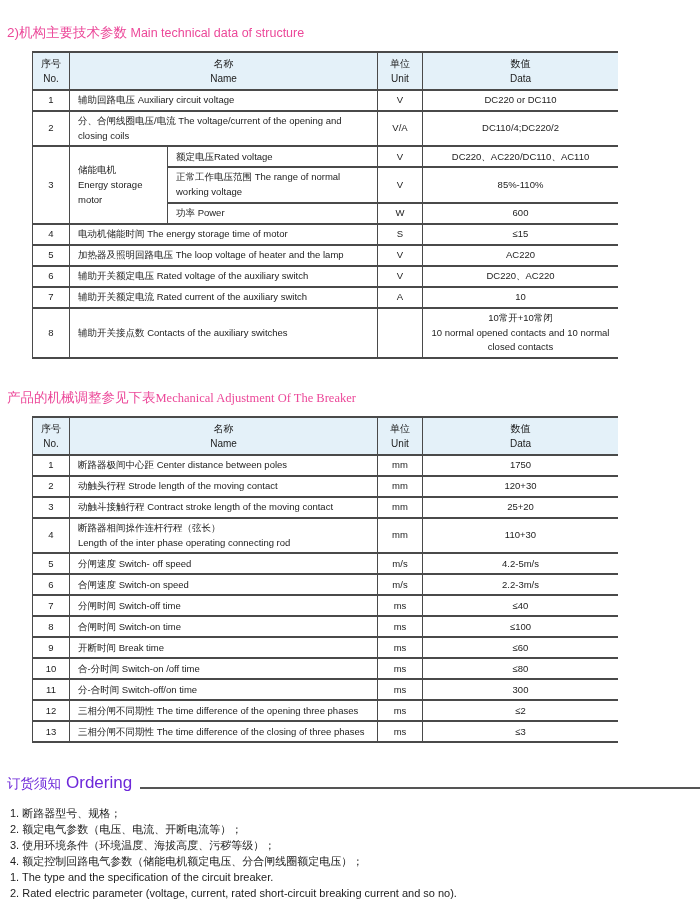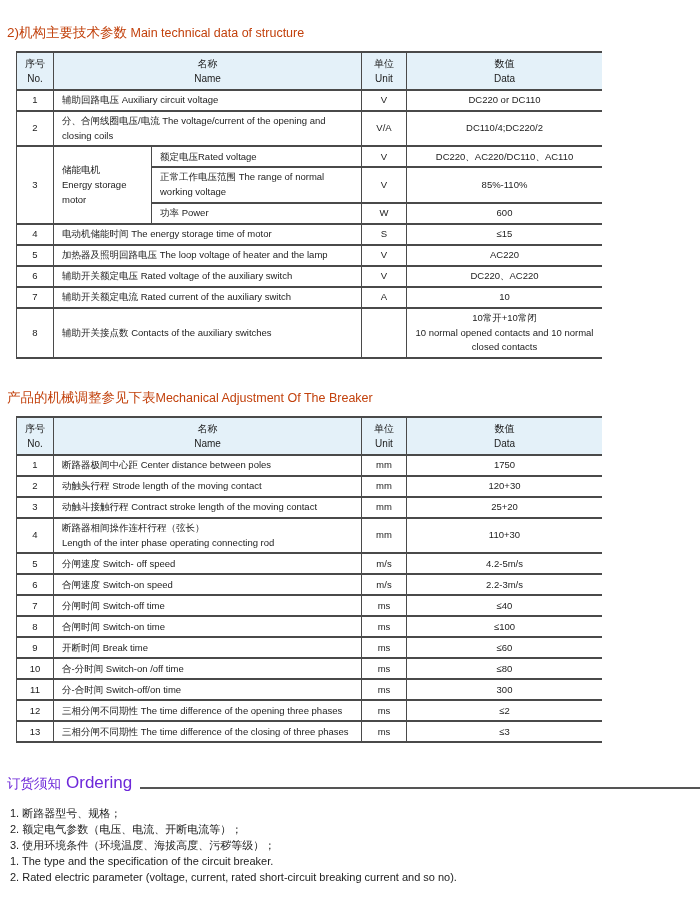--- a/index.html
+++ b/index.html
@@ -6,28 +6,28 @@
   html,body { background:#ffffff; }
   body {
     width:700px; height:914px; overflow:hidden;
     font-family:"Liberation Sans","DejaVu Sans",sans-serif;
     color:#1c1c1c;
   }
   .page { width:700px; height:914px; position:relative; background:#fff; }
 
   .section-title {
     margin:24px 4px 9px 7px;
-    font-size:13px; color:#c2410c; letter-spacing:0;
+    font-size:13px; color:#ec4899; letter-spacing:0;
   }
   .section-title .zh { font-size:13.5px; }
   .section-title .en { font-size:12.5px; }
 
   table.data-table {
     border-collapse:collapse;
-    margin-left:16px;
+    margin-left:32px;
     width:586px;
     table-layout:fixed;
   }
   .data-table th, .data-table td {
     border:1px solid #4a4a4a;
     border-top-width:2px; border-bottom-width:2px;
     white-space:pre-line;
     vertical-align:middle;
   }
   .data-table th:last-child, .data-table td.c-data { border-right:none; }
@@ -157,21 +157,21 @@
         <tr>
           <td class="c-no">8</td>
           <td class="c-name" colspan="2">辅助开关接点数 Contacts of the auxiliary switches</td>
           <td class="c-unit"></td>
           <td class="c-data">10常开+10常闭
 10 normal opened contacts and 10 normal closed contacts</td>
         </tr>
       </tbody>
   </table>
 
-  <div class="section-title" style="margin-top:30px;">
+  <div class="section-title" style="margin-top:30px;font-family:Liberation Serif, serif;">
     <span class="zh">产品的机械调整参见下表</span><span class="en">Mechanical Adjustment Of The Breaker</span>
   </div>
 
   <table class="data-table" id="table2">
     <colgroup>
         <col style="width:37px">
         <col style="width:98px">
         <col style="width:210px">
         <col style="width:45px">
         <col>
@@ -274,17 +274,18 @@
   <div class="ordering-head">
     <span class="zh">订货须知</span>
     <span class="en">Ordering</span>
     <span class="ordering-rule"></span>
   </div>
 
   <div class="ordering-list" id="ordering-list">
       <div class="ordering-item">1. 断路器型号、规格；</div>
       <div class="ordering-item">2. 额定电气参数（电压、电流、开断电流等）；</div>
       <div class="ordering-item">3. 使用环境条件（环境温度、海拔高度、污秽等级）；</div>
+      <div class="ordering-item">4. 额定控制回路电气参数（储能电机额定电压、分合闸线圈额定电压）；</div>
       <div class="ordering-item">1. The type and the specification of the circuit breaker.</div>
       <div class="ordering-item">2. Rated electric parameter (voltage, current, rated short-circuit breaking current and so no).</div>
     </div>
 
 </div>
 
 </body></html>

